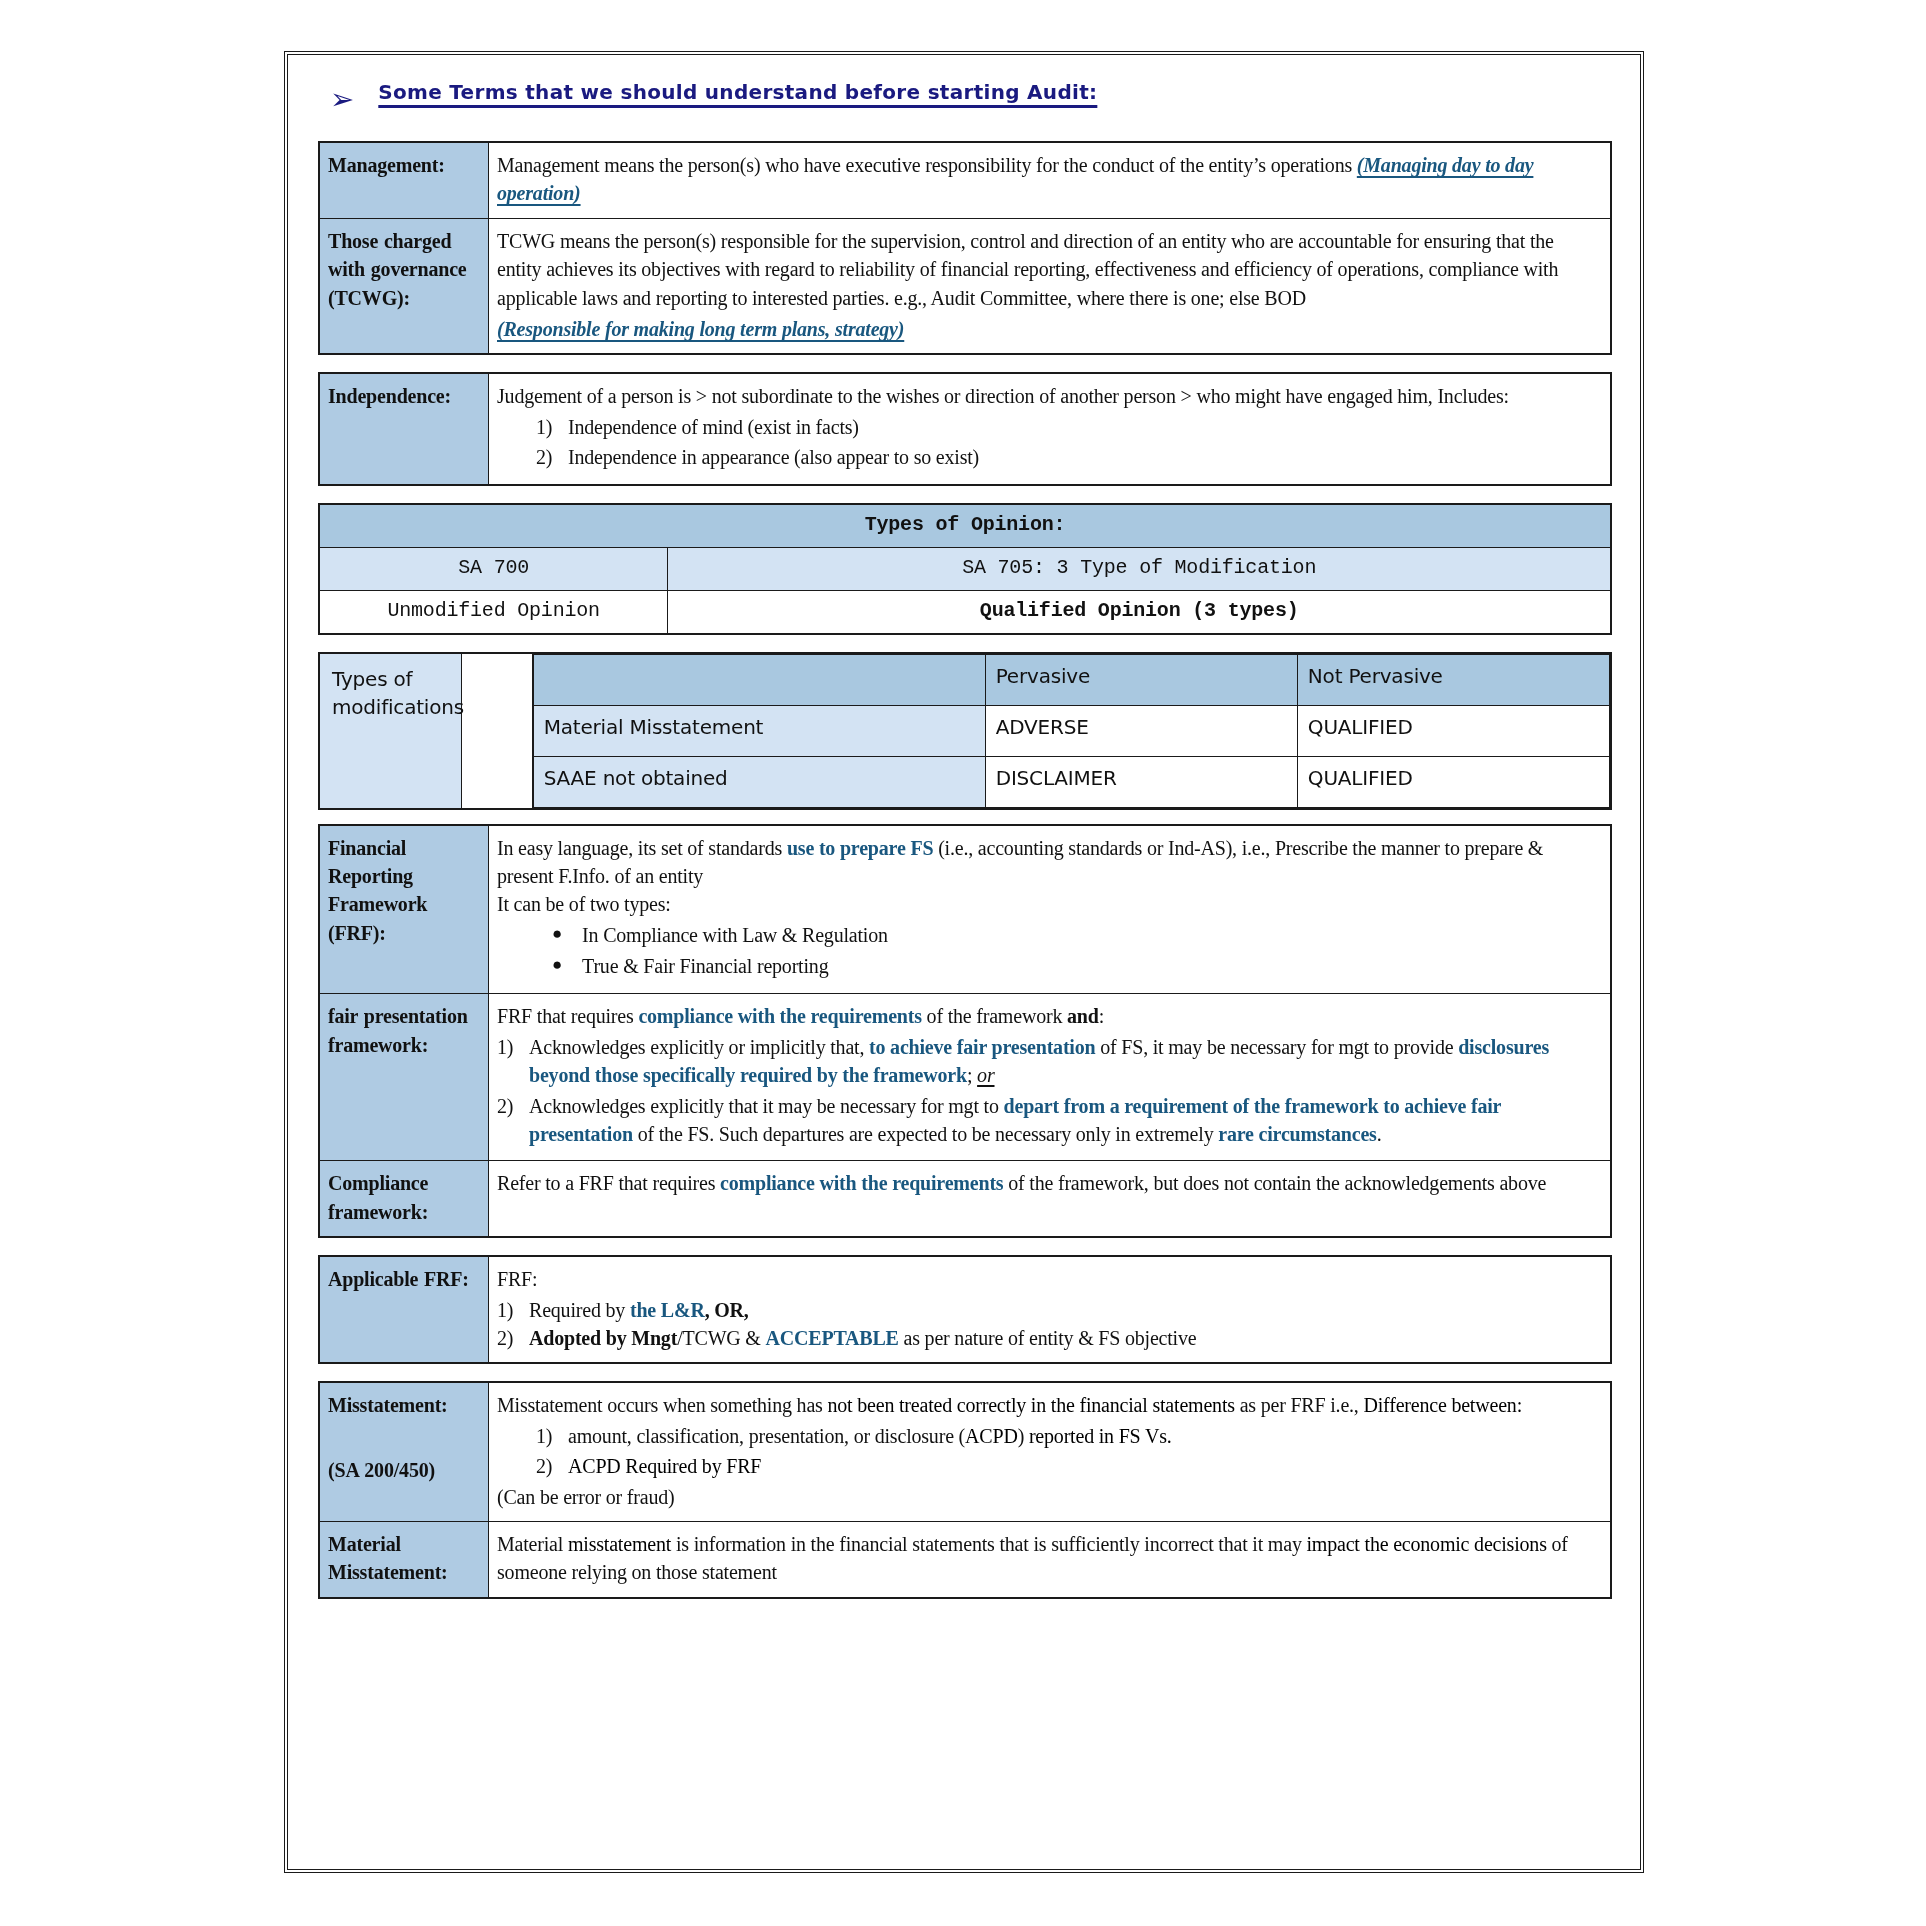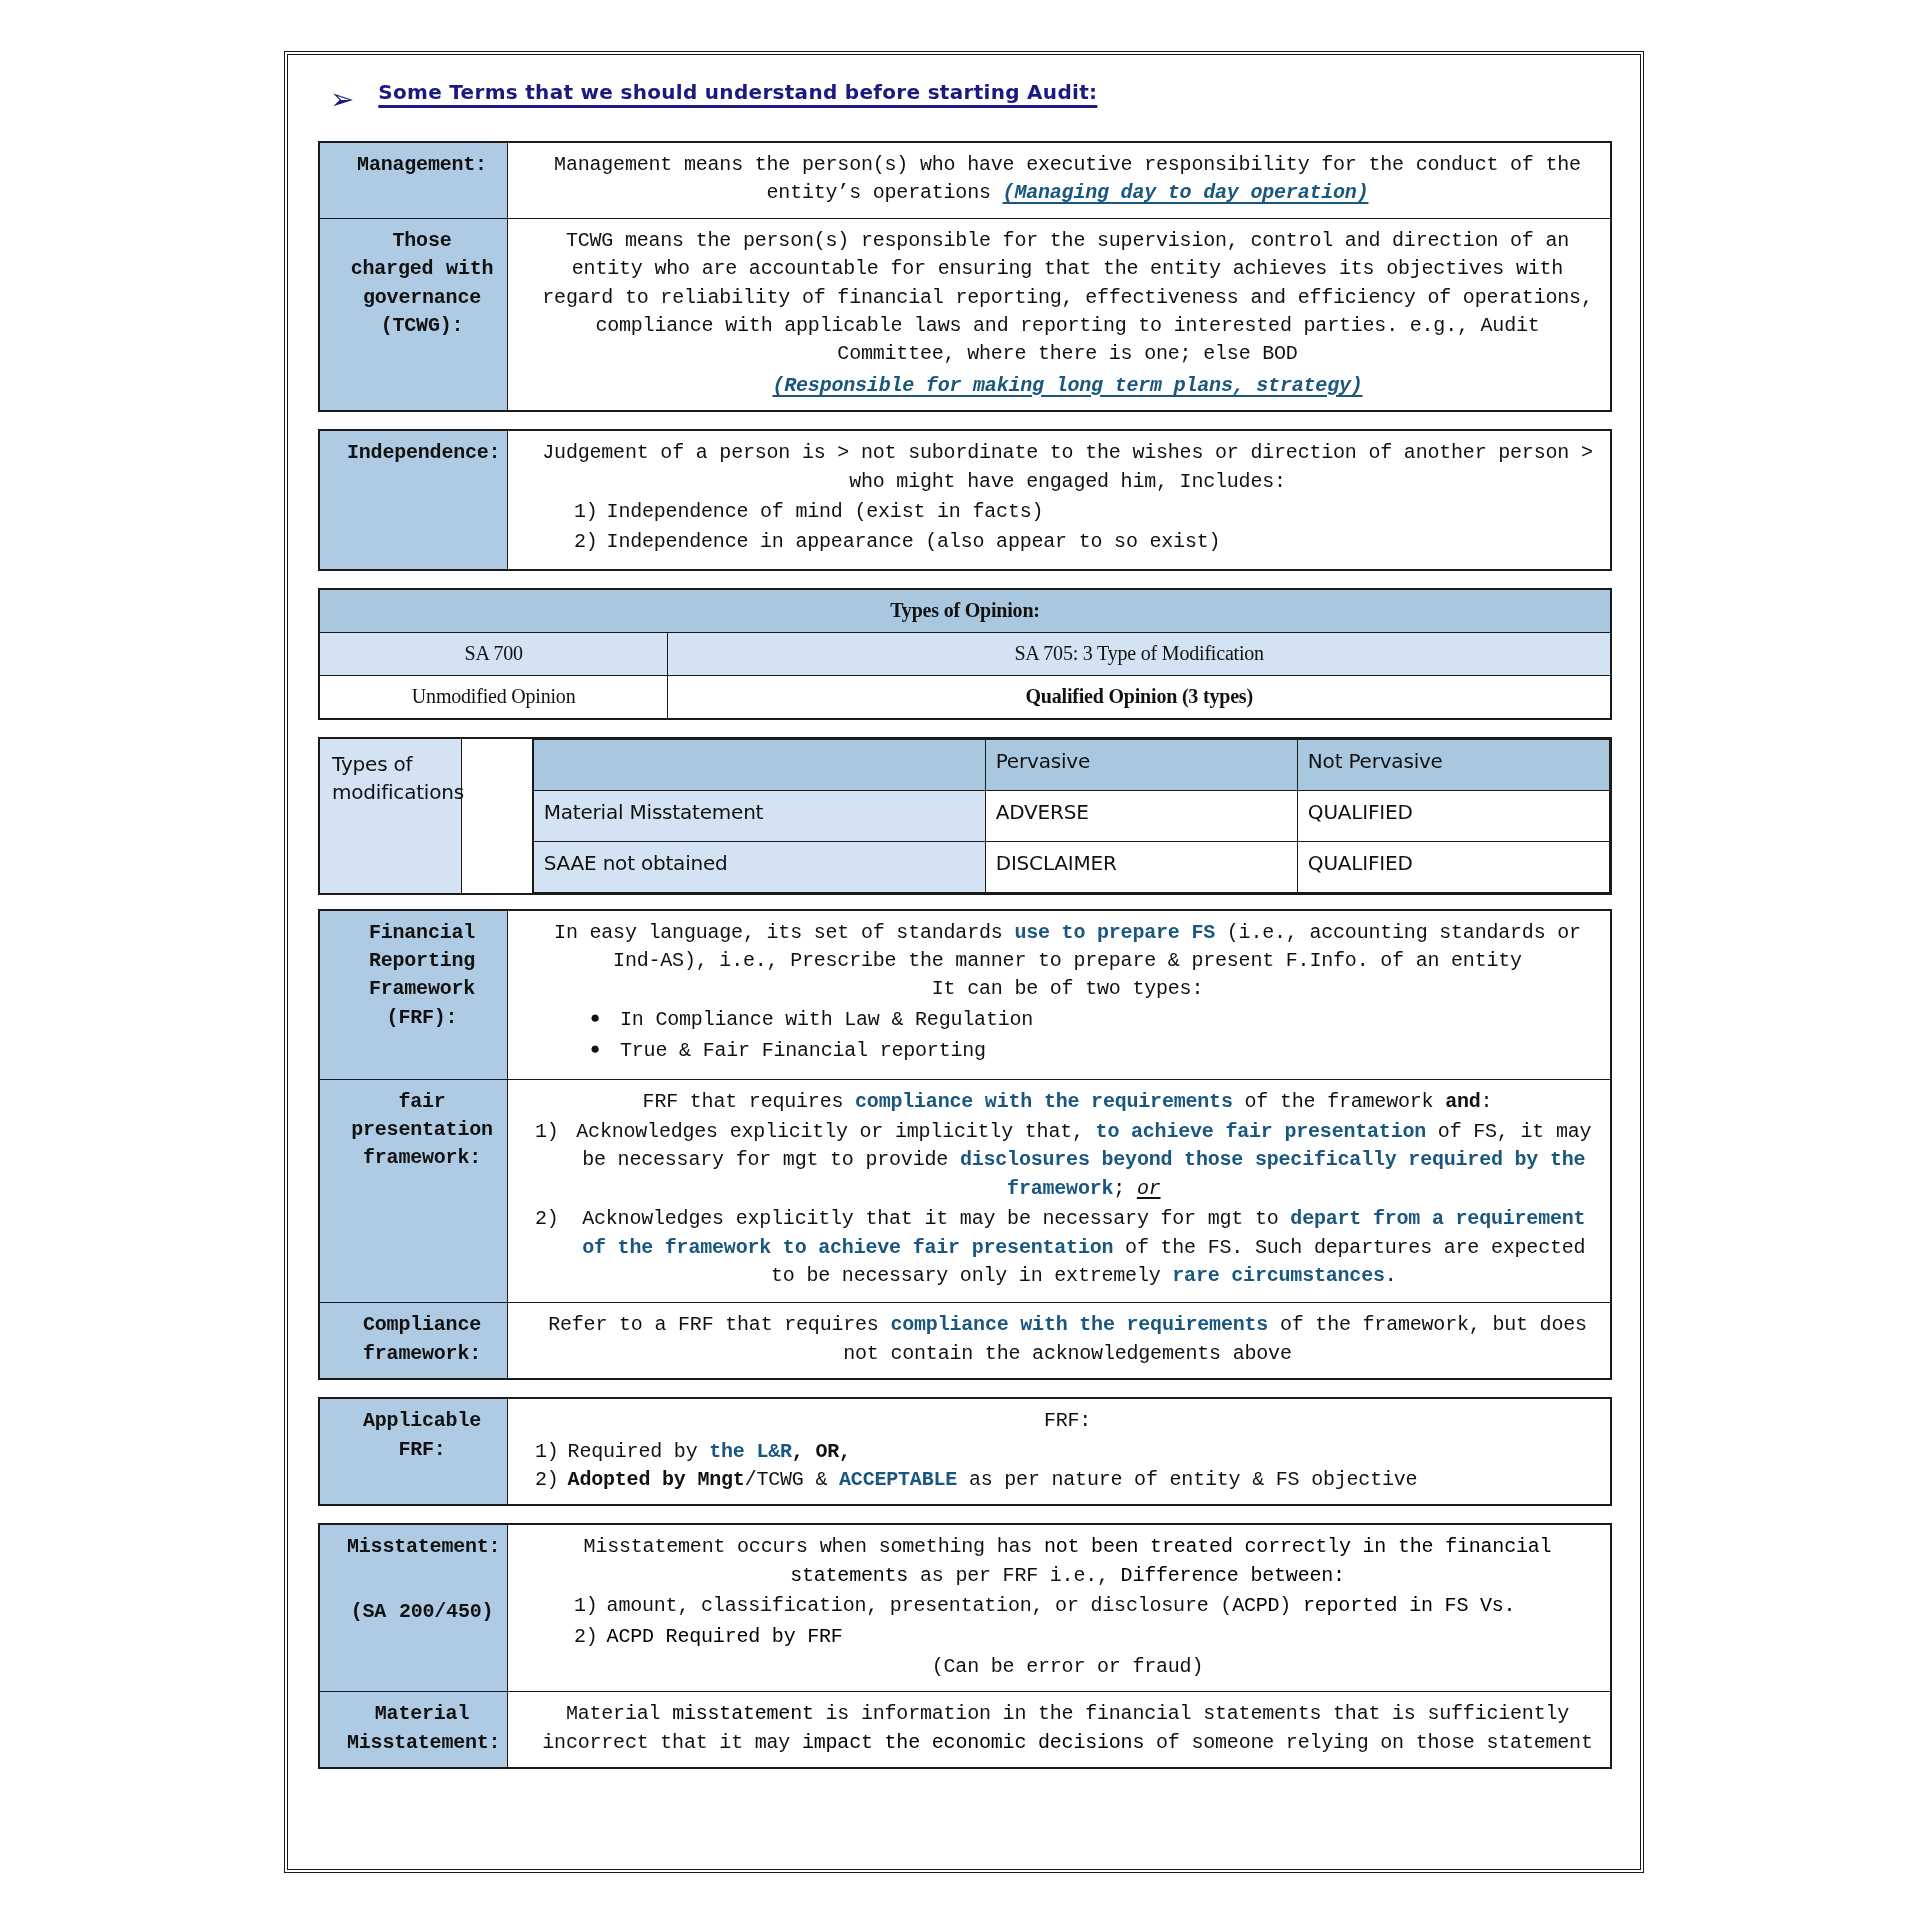--- a/index.html
+++ b/index.html
@@ -57,27 +57,26 @@
   .tbl{
     width:100%;
     border-collapse:collapse;
     table-layout:fixed;
     margin-bottom:17px;
     border:2px solid #1a1a1a;
   }
   .tbl td{
     border:1px solid #1a1a1a;
     vertical-align:top;
-    padding:8px 10px 10px 27px;
+    padding:8px 10px 10px 8px;
     font-size:20px;
     line-height:1.42;
     color:#111111;
-    font-family:Liberation Mono, monospace;
+    font-family:Liberation Serif, serif;
     letter-spacing:-0.2px;
-    text-align:center;
   }
   .lbl{
     background:#AFCBE3;
     font-weight:bold;
     width:150px;
     letter-spacing:0px;
     word-spacing:1px;
   }
   .body-cell{background:#ffffff;}
 
@@ -113,21 +112,21 @@
     width:100%;border-collapse:collapse;table-layout:fixed;
     border:2px solid #1a1a1a;margin-bottom:17px;
   }
   .opinion-tbl td{
     border:1px solid #1a1a1a;
     text-align:center;
     padding:7px 5px 9px 5px;
     font-size:20px;
     line-height:1.3;
     color:#111111;
-    font-family:Liberation Serif, serif;
+    font-family:Liberation Mono, monospace;
     letter-spacing:-0.2px;
   }
   .op-head{background:#A9C8E0;font-weight:bold;}
   .op-sub{background:#D3E3F3;}
   .op-white{background:#ffffff;}
   .op-bold{font-weight:bold;}
 
   
   .mod-wrap{
     width:100%;

